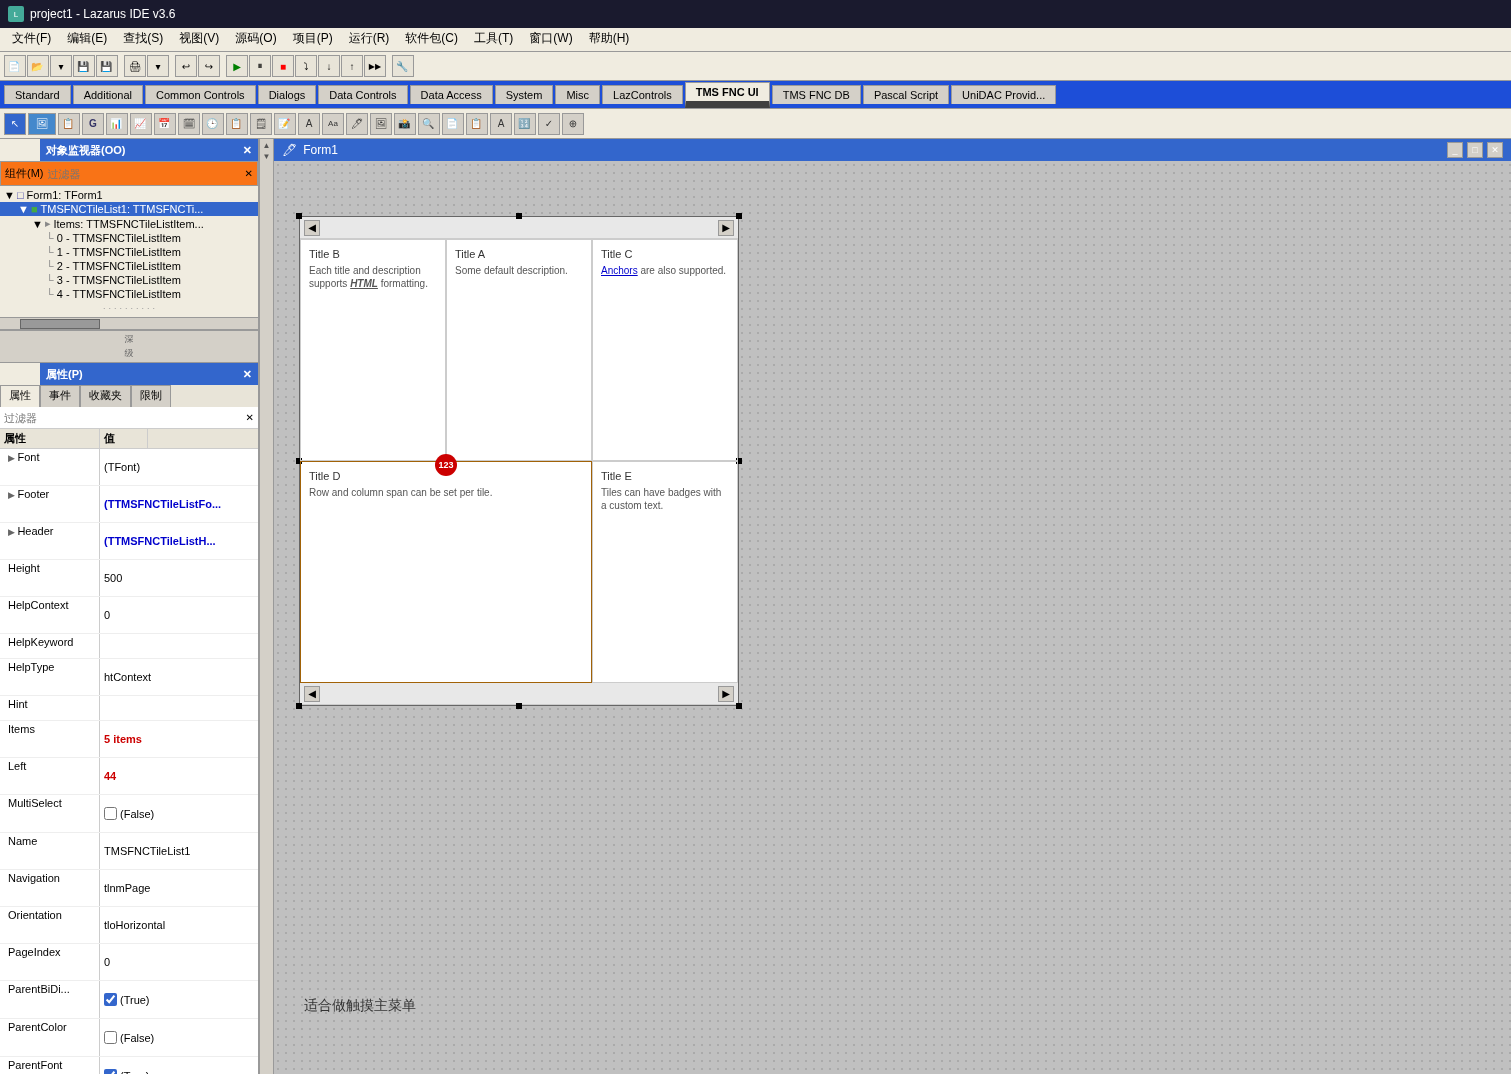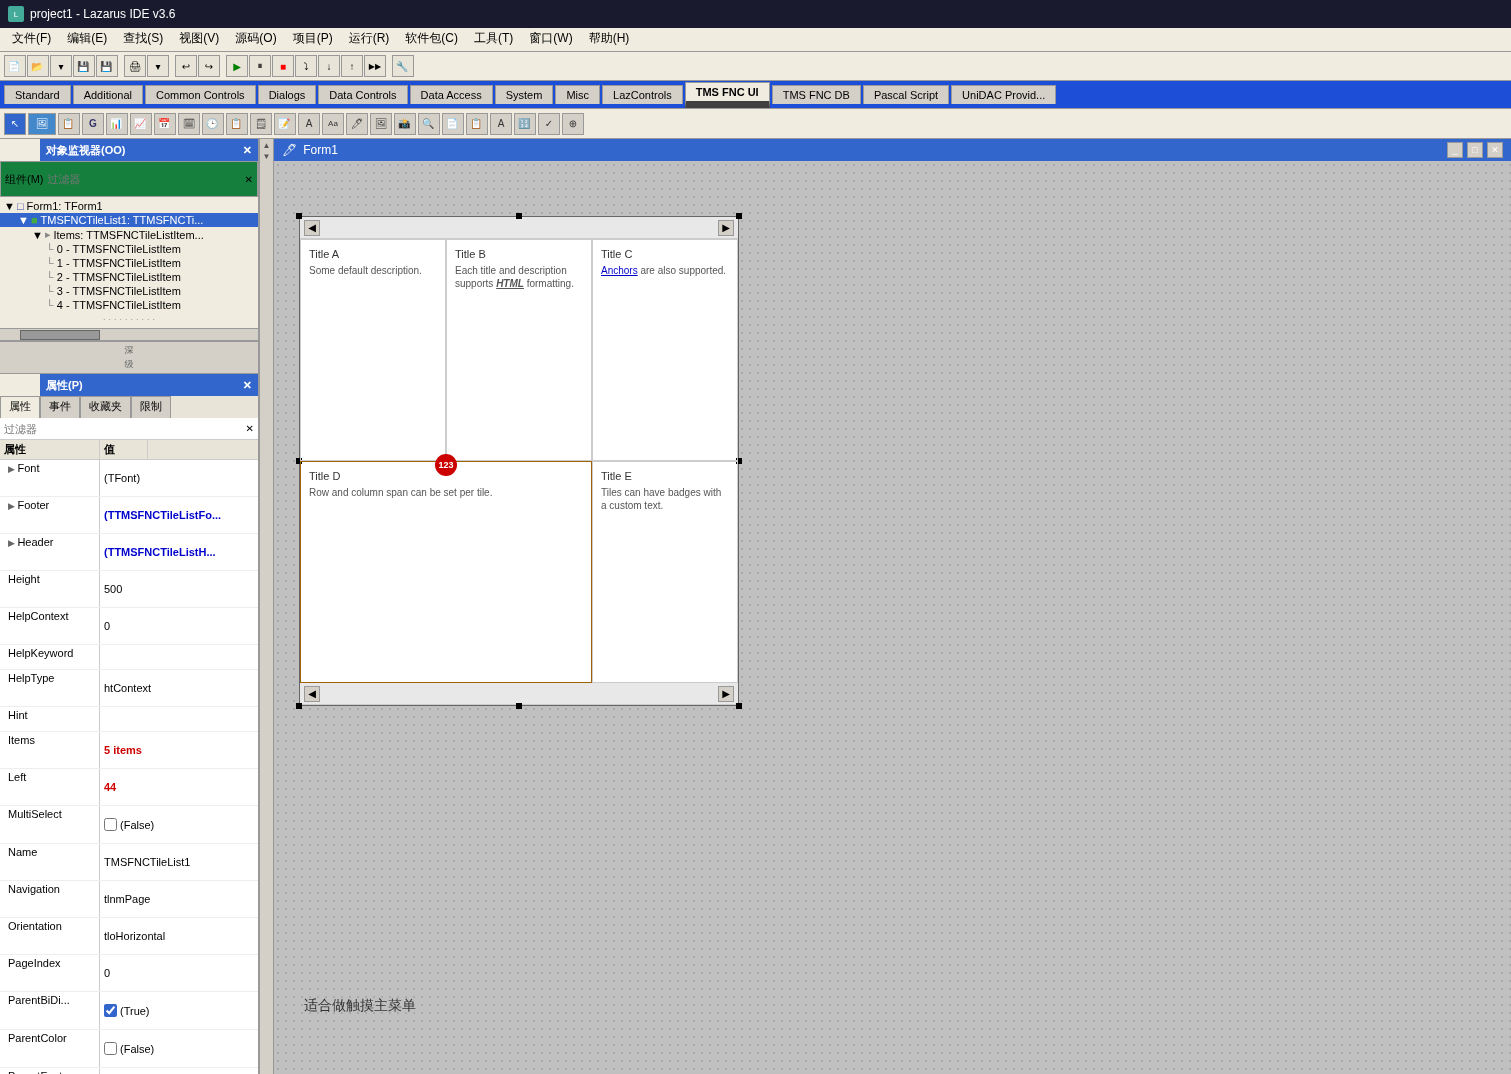--- a/index.html
+++ b/index.html
@@ -123,27 +123,27 @@
       padding: 2px 6px;
       font-size: 11px;
       font-weight: bold;
       display: flex;
       align-items: center;
       justify-content: space-between;
       height: 22px;
       margin-left: 40px;
     }
     .filter-box {
-      background: #15803d;
+      background: #f97316;
       border: 1px solid #999;
       padding: 2px 4px;
       display: flex;
       align-items: center;
       gap: 4px;
-      height: 36px;
+      height: 25px;
     }
     .filter-input {
       border: none; outline: none; font-size: 11px; flex: 1; background: transparent;
     }
 
     
     .tree-view {
       padding: 2px 0;
       overflow-y: auto;
       max-height: 200px;
@@ -698,27 +698,27 @@
 
           <div class="tile-nav-row">
             <div class="tile-nav-btn">◀</div>
             <div style="flex:1;"></div>
             <div class="tile-nav-btn">▶</div>
           </div>
 
           <div class="tile-grid" style="flex:1;display:grid;grid-template-columns:1fr 1fr 1fr;grid-template-rows:1fr 1fr;overflow:hidden;">
 
             <div class="tile-cell" style="border:1px solid #ccc;">
+              <div class="tile-title">Title B</div>
+              <div class="tile-desc">Each title and description supports <span class="html-bold">HTML</span> formatting.</div>
+            </div>
+
+            <div class="tile-cell" style="border:1px solid #ccc;">
               <div class="tile-title">Title A</div>
               <div class="tile-desc">Some default description.</div>
-            </div>
-
-            <div class="tile-cell" style="border:1px solid #ccc;">
-              <div class="tile-title">Title B</div>
-              <div class="tile-desc">Each title and description supports <span class="html-bold">HTML</span> formatting.</div>
             </div>
 
             <div class="tile-cell" style="border:1px solid #ccc;">
               <div class="tile-title">Title C</div>
               <div class="tile-desc"><span class="tile-anchor">Anchors</span> are also supported.</div>
             </div>
 
             <div class="tile-cell" style="border:1px solid #a16207;grid-column:span 2;position:relative;">
               <div class="tile-badge">123</div>
               <div class="tile-title">Title D</div>

